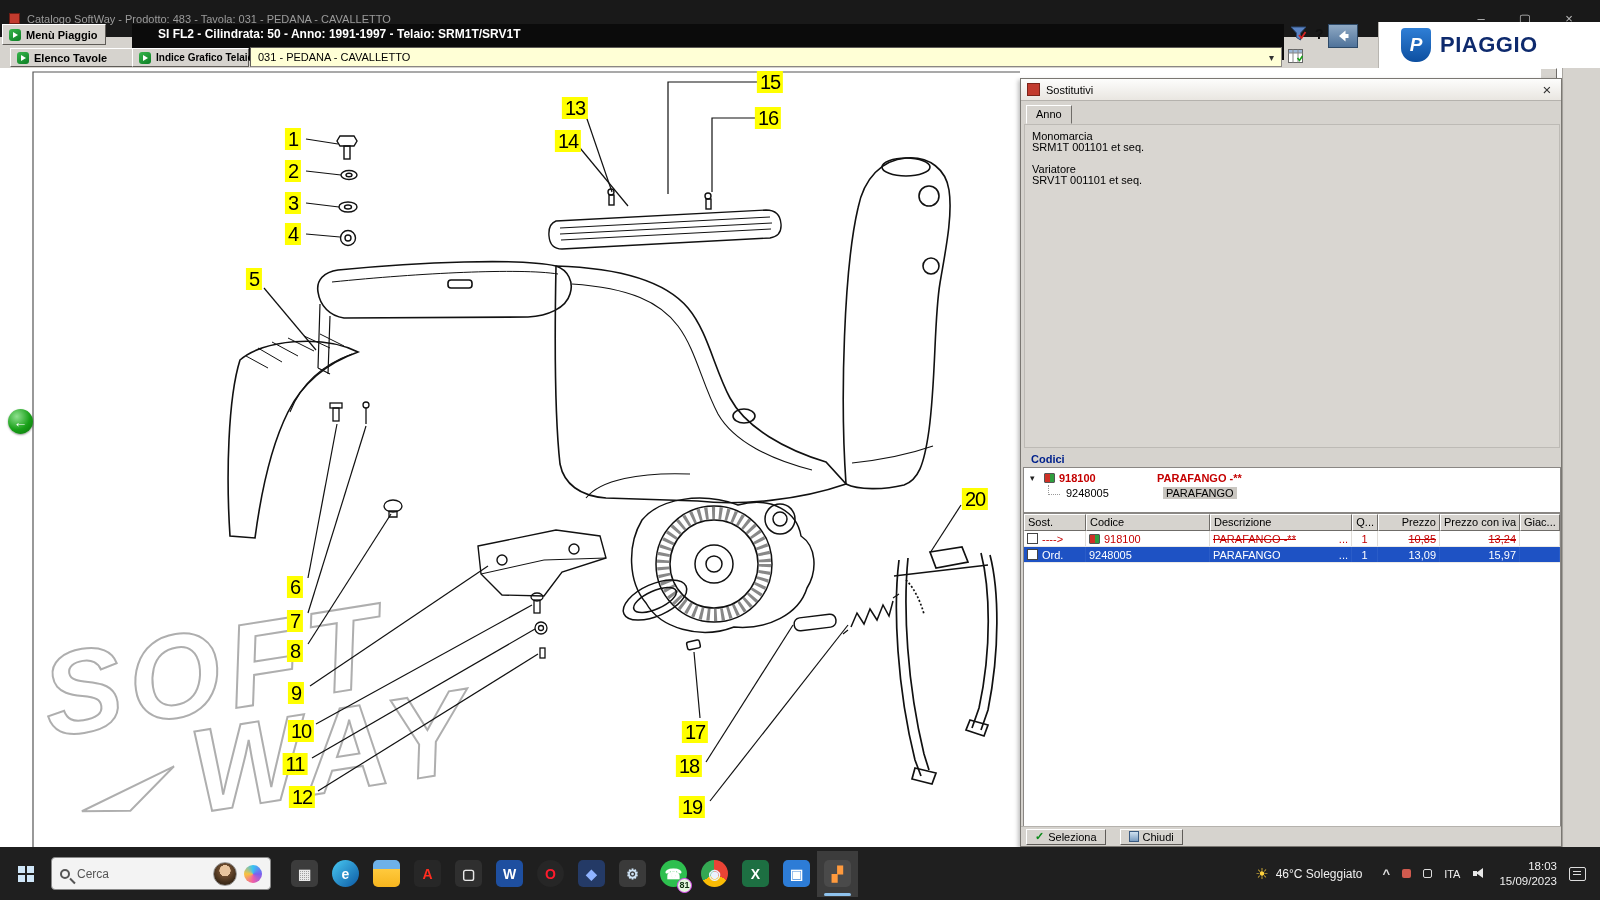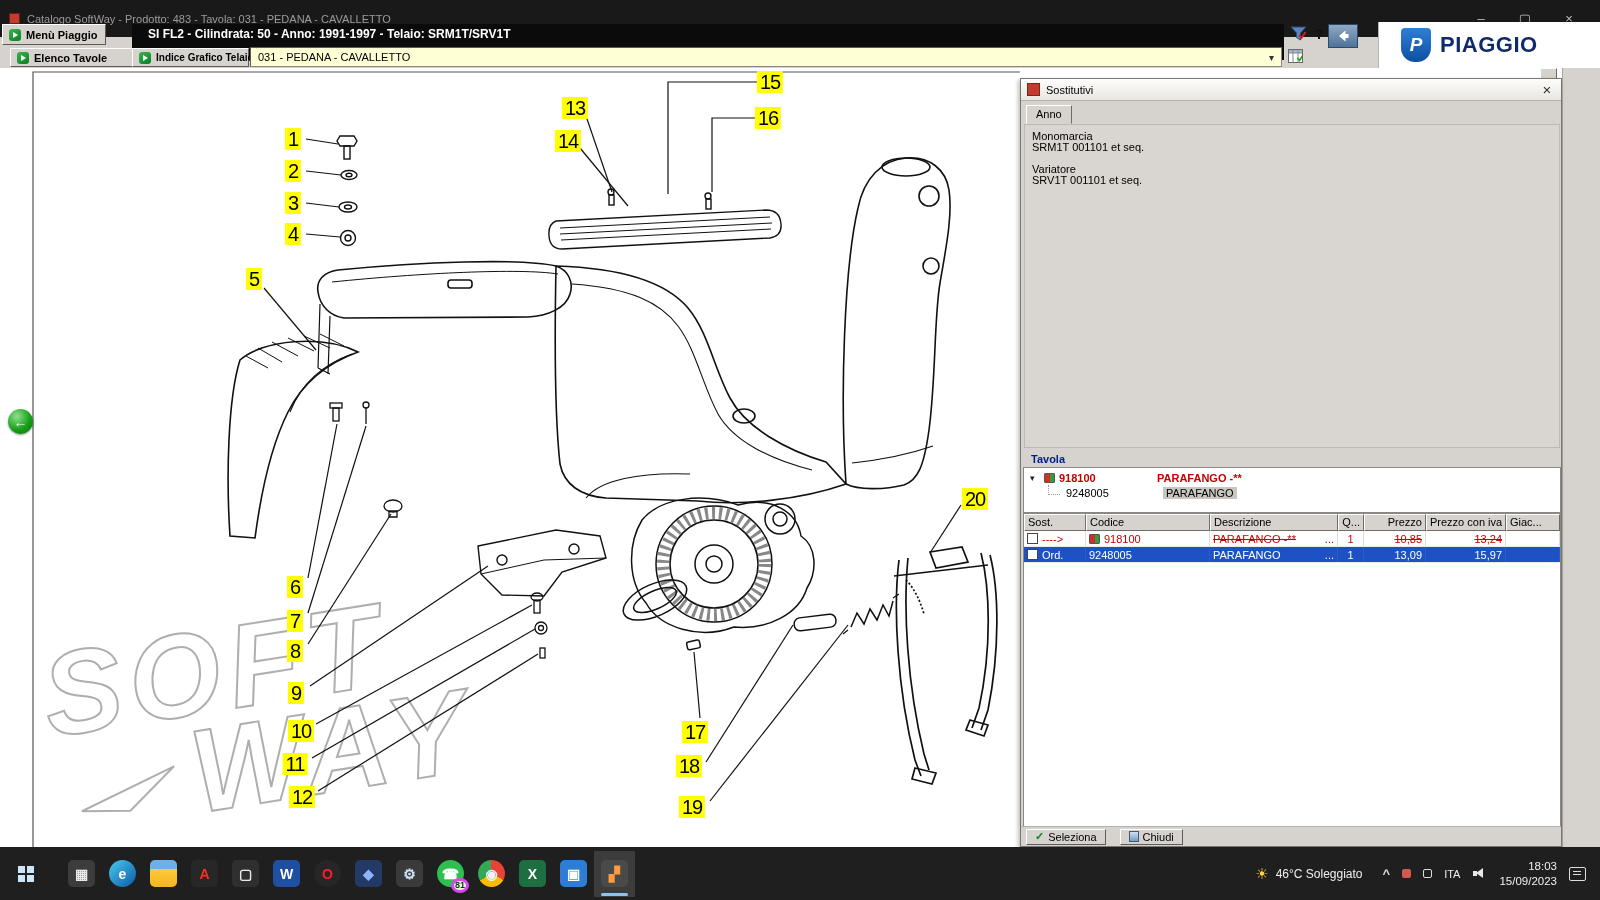--- a/index.html
+++ b/index.html
@@ -17,21 +17,21 @@
 
 
 .btn3d{position:absolute;background:#d6d3ce;border:1px solid;border-color:#ffffff #5f5c58 #5f5c58 #ffffff;
   display:flex;align-items:center;gap:5px;padding:0 6px;font-weight:bold;font-size:11px;
   font-family:inherit;cursor:pointer;white-space:nowrap}
 .grn{width:12px;height:12px;background:linear-gradient(145deg,#37b54c,#0c7e24);border-radius:3px;
   position:relative;flex:0 0 auto}
 .grn::after{content:"";position:absolute;left:4px;top:3px;border-left:5px solid #fff;
   border-top:3px solid transparent;border-bottom:3px solid transparent}
 .model-bar{left:132px;top:24px;width:1152px;height:36px;background:#0b0b0b;color:#fff;
-  font-weight:bold;font-size:12px;line-height:21px;padding-left:16px;overflow:hidden;white-space:nowrap}
+  font-weight:bold;font-size:12px;line-height:21px;padding-left:26px;overflow:hidden;white-space:nowrap}
 .funnel-wrap{left:1290px;top:25px}
 .help{left:1315px;top:26px;font-weight:bold;font-size:14px;color:#111;cursor:pointer}
 .back-btn{left:1328px;top:24px;width:30px;height:24px;background:linear-gradient(180deg,#8fa9c4,#4f729a);
   border:1px solid #2e4a68;display:flex;align-items:center;justify-content:center;cursor:pointer}
 .logo-area{left:1378px;top:22px;width:222px;height:46px;background:#fff;display:flex;align-items:center;
   gap:9px;padding-left:22px;border-left:1px solid #b8b5b0}
 .shield{width:30px;height:34px;background:linear-gradient(180deg,#2f7fd6,#0d4fa0);color:#fff;font-weight:bold;
   font-size:19px;font-style:italic;display:flex;align-items:center;justify-content:center;
   border-radius:4px 4px 14px 14px}
 .logo-txt{color:#0e2a6d;font-weight:bold;font-size:22px;letter-spacing:.5px}
@@ -75,21 +75,21 @@
 .tree-row.child .t-code{width:93px}
 .red{color:#c40000;font-weight:bold}
 .conn{width:12px;height:10px;border-left:1px dotted #999;border-bottom:1px dotted #999;
   margin-right:2px;position:relative;top:-3px;flex:0 0 auto}
 .hl{background:#c9c6c0;padding:0 3px}
 
 .grid{position:absolute;left:2px;top:434px;width:538px;height:314px;background:#fff;border:1px solid #8a8784}
 .g-head{display:flex;height:17px}
 .g-h{background:#d6d3ce;border:1px solid;border-color:#fff #6f6c68 #6f6c68 #fff;padding:1px 3px;
   overflow:hidden;white-space:nowrap;cursor:pointer}
-.w-sost{width:62px}.w-cod{width:124px}.w-desc{width:128px}.w-q{width:26px}.w-pr{width:62px}.w-pri{width:80px}
+.w-sost{width:62px}.w-cod{width:124px}.w-desc{width:142px}.w-q{width:26px}.w-pr{width:62px}.w-pri{width:80px}
 .w-giac{flex:1}
 .g-row{display:flex;height:16px;align-items:stretch;border-bottom:1px solid #eceae6;cursor:pointer}
 .g-c{padding:0 3px;display:flex;align-items:center;border-right:1px solid #e0ddd8;overflow:hidden;white-space:nowrap}
 .r0{color:#c40000}
 .sel{background:#1e52c4;color:#fff}
 .sel .g-c{border-right-color:#2a5cc8}
 .chk{width:11px;height:11px;background:#fff;border:1px solid #444;margin-right:4px;flex:0 0 auto;cursor:pointer}
 .st{text-decoration:line-through}
 .dots{margin-left:auto}
 .num{justify-content:flex-end}
@@ -118,21 +118,21 @@
 .orb{width:18px;height:18px;border-radius:50%;flex:0 0 auto;
   background:conic-gradient(#35c3f3,#7a5ff0,#ef5da8,#f9c23c,#35c3f3)}
 .tb-icons{display:flex;align-items:center;margin-left:10px}
 .tb-icon{width:41px;height:46px;display:flex;align-items:center;justify-content:center;position:relative;cursor:pointer}
 .tb-icon.active{background:rgba(255,255,255,.13)}
 .tb-icon.active::after{content:"";position:absolute;left:7px;bottom:1px;width:27px;height:3px;
   background:#8fc3ee;border-radius:2px}
 .glyph{width:27px;height:27px;display:flex;align-items:center;justify-content:center;font-weight:bold;
   font-size:14px;border-radius:5px}
 .badge{position:absolute;right:2px;bottom:4px;min-width:15px;height:15px;border-radius:50%;background:#e8f8e0;
-  border:3px solid #d946ef;color:#113311;font-size:9px;font-weight:bold;display:flex;align-items:center;
+  border:1px solid #d946ef;color:#113311;font-size:9px;font-weight:bold;display:flex;align-items:center;
   justify-content:center;padding:0 1px}
 .tray{margin-left:auto;display:flex;align-items:center;gap:12px;padding-right:10px}
 .weather{display:flex;align-items:center;gap:7px;padding:4px 8px;cursor:pointer}
 .sun{color:#ffd23e;font-size:15px}
 .wtxt{font-size:12px;color:#f0f0f0}
 .chev{font-size:13px;color:#ddd;font-weight:bold;cursor:pointer}
 .ticon-a{width:9px;height:9px;background:#d05a4e;border-radius:2px;cursor:pointer}
 .ticon-b{width:9px;height:9px;border:1px solid #ddd;border-radius:2px;cursor:pointer}
 .lang{font-size:11px;color:#eee;cursor:pointer}
 .spk{position:relative;width:15px;height:13px;display:inline-block;cursor:pointer}
@@ -348,21 +348,21 @@
     </div>
     <div class="p-tabs">
       <span class="tab">Anno</span>
     </div>
     <div class="note-page">Monomarcia
 SRM1T 001101 et seq.
 
 Variatore
 SRV1T 001101 et seq.</div>
 
-    <div class="codici">Tavola</div>
+    <div class="codici">Codici</div>
 
     <div class="tree">
       <div class="tree-row">
         <span class="caret">▾</span>
         <span class="dual"></span>
         <span class="t-code red">918100</span>
         <span class="red">PARAFANGO -**</span>
       </div>
       <div class="tree-row child">
         <span class="conn"></span>
@@ -432,20 +432,26 @@
 
   <div class="taskbar">
     <div class="start">
       <span class="winlogo">
           <span></span>
           <span></span>
           <span></span>
           <span></span>
         </span>
     </div>
+    <div class="search">
+      <span class="mag"></span>
+      <span class="cerca">Cerca</span>
+      <span class="avatar"></span>
+      <span class="orb"></span>
+    </div>
     <div class="tb-icons">
         <div class="tb-icon">
           <span class="glyph" style="background: rgb(60, 60, 60); color: rgb(232, 232, 232);">▦</span>
         </div>
         <div class="tb-icon">
           <span class="glyph" style="background: linear-gradient(135deg, rgb(73, 201, 242), rgb(12, 89, 164)); color: rgb(255, 255, 255); border-radius: 50%;">e</span>
         </div>
         <div class="tb-icon">
           <span class="glyph" style="background: linear-gradient(rgb(109, 177, 232) 0%, rgb(109, 177, 232) 32%, rgb(255, 202, 62) 32%, rgb(246, 181, 30) 100%); color: rgb(255, 248, 220);"></span>
         </div>

